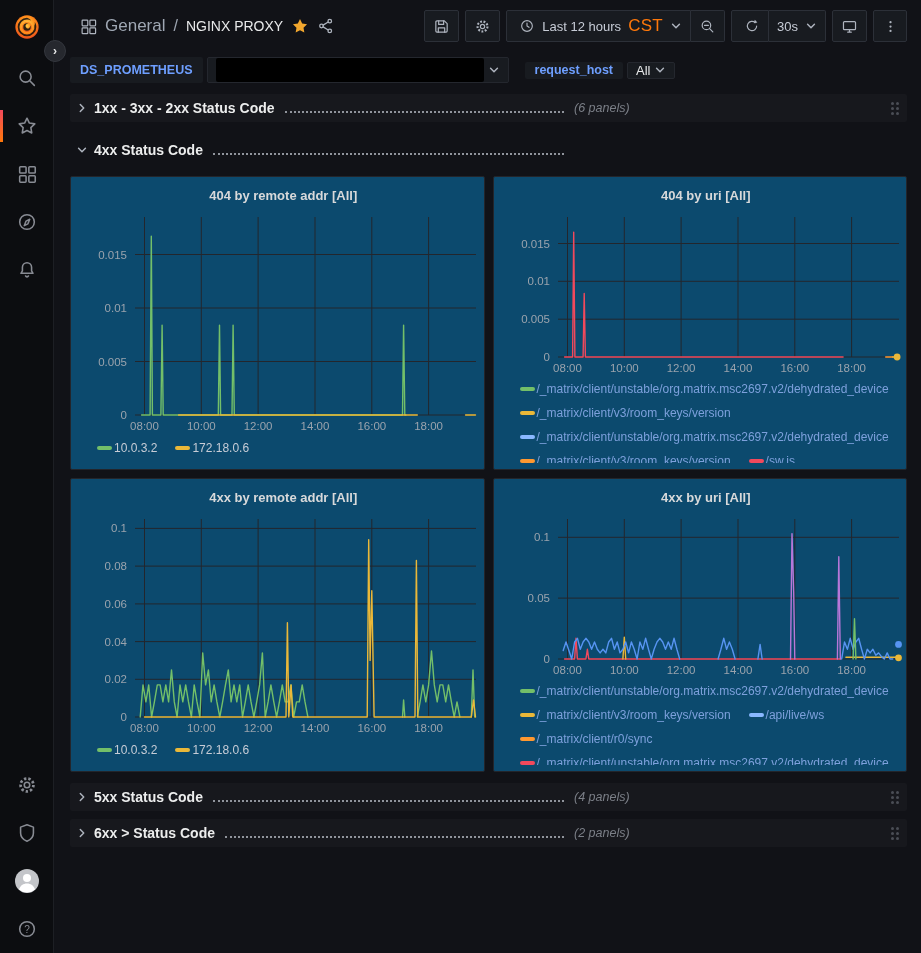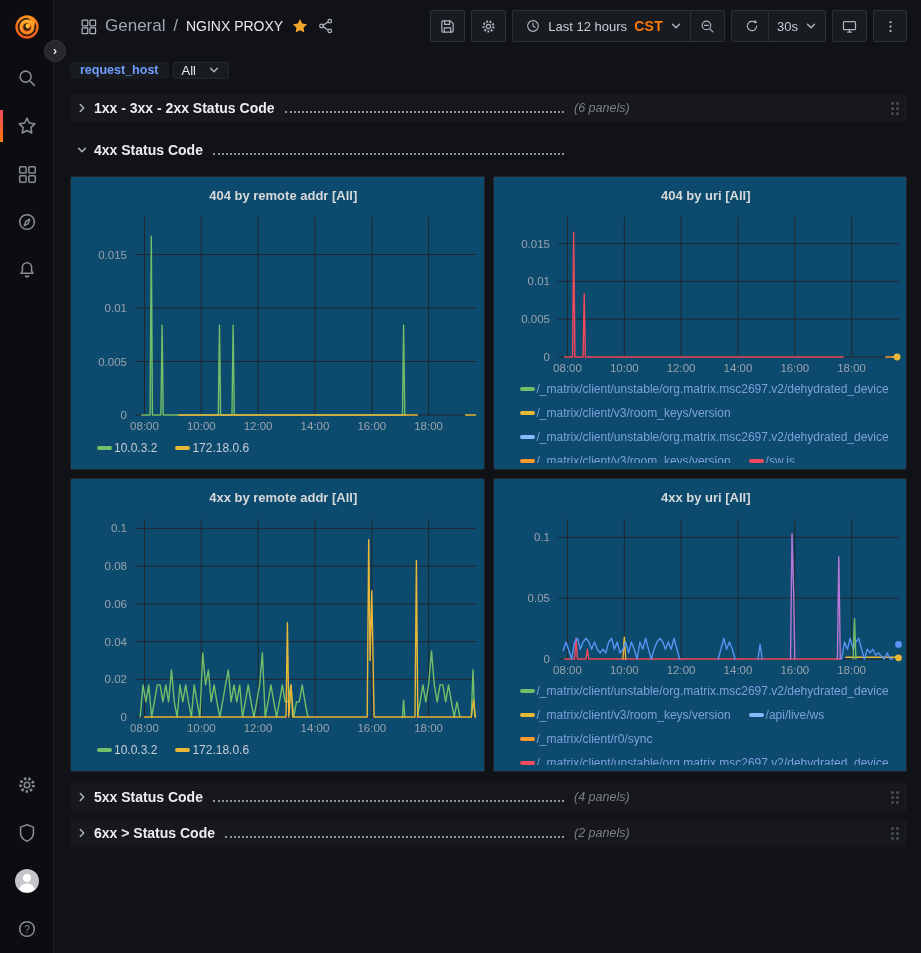--- a/index.html
+++ b/index.html
@@ -46,33 +46,33 @@
   .nav-actions { display: flex; align-items: center; gap: 6px; }
   .nav-btn {
     height: 32px; min-width: 34px; padding: 0 8px;
     background: #181b20; border: 1px solid #2c3038; border-radius: 2px;
     display: flex; align-items: center; justify-content: center; gap: 7px; cursor: pointer;
     color: #c7ccd6; font-size: 13px;
   }
   .btn-group { display: flex; }
   .btn-group .nav-btn:first-child { border-radius: 2px 0 0 2px; padding-left: 12px; }
   .btn-group .nav-btn:last-child { border-radius: 0 2px 2px 0; border-left: none; }
-  .tz { color: #ff780a; font-size: 14px; font-weight: bold; letter-spacing: .3px; }
+  .tz { color: #ff780a; font-size: 17px; font-weight: normal; letter-spacing: .3px; }
   .ico-stroke { stroke: #aeb4be; stroke-width: 1.7; fill: none; stroke-linecap: round; stroke-linejoin: round; }
 
   
   .submenu { display: flex; align-items: center; gap: 16px; margin: 2px 0 8px 0; height: 32px; }
   .var-pair { display: flex; align-items: stretch; gap: 4px; }
   .var-label {
     background: #181b20; border-radius: 2px; padding: 0 10px;
     display: flex; align-items: center; color: #6e9fff; font-size: 12.5px; font-weight: bold;
   }
   .var-value {
     background: #181b20; border: 1px solid #24272e; border-radius: 2px; padding: 0 8px;
-    display: flex; align-items: center; gap: 12px; color: #e8e9ea; font-size: 13px; cursor: pointer;
+    display: flex; align-items: center; gap: 4px; color: #e8e9ea; font-size: 13px; cursor: pointer;
   }
   .redacted { width: 268px; height: 24px; background: #000; border-radius: 2px; }
 
   
   .dash-row {
     display: flex; align-items: center; height: 28px; border-radius: 2px;
     padding: 0 6px 0 4px; cursor: pointer;
   }
   .dash-row.collapsed { background: #17181d; }
   .row-left { display: flex; align-items: center; width: 500px; }
@@ -267,20 +267,29 @@
         <svg width="15" height="17" viewBox="0 0 24 24">
           <circle cx="12" cy="5" r="1.8" fill="#aeb4be"></circle>
             <circle cx="12" cy="12" r="1.8" fill="#aeb4be"></circle>
             <circle cx="12" cy="19" r="1.8" fill="#aeb4be"></circle>
         </svg>
       </div>
     </div>
   </div>
 
   <div class="submenu">
+    <div class="var-pair">
+      <div class="var-label">DS_PROMETHEUS</div>
+      <div class="var-value">
+        <div class="redacted"></div>
+        <svg width="12" height="12" viewBox="0 0 14 14">
+          <path class="ico-stroke" d="M3 5l4 4 4-4"></path>
+        </svg>
+      </div>
+    </div>
     <div class="var-pair">
       <div class="var-label">request_host</div>
       <div class="var-value">
         <span>All</span>
         <svg width="12" height="12" viewBox="0 0 14 14">
           <path class="ico-stroke" d="M3 5l4 4 4-4"></path>
         </svg>
       </div>
     </div>
   </div>

